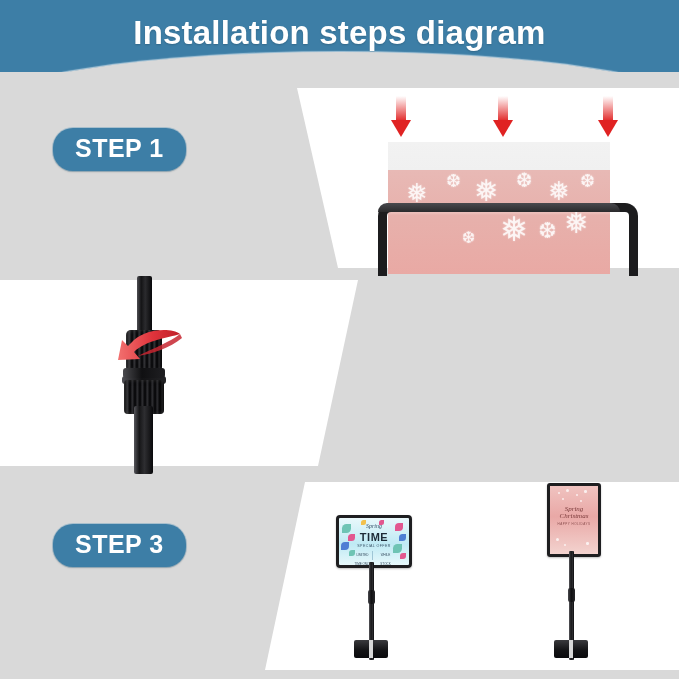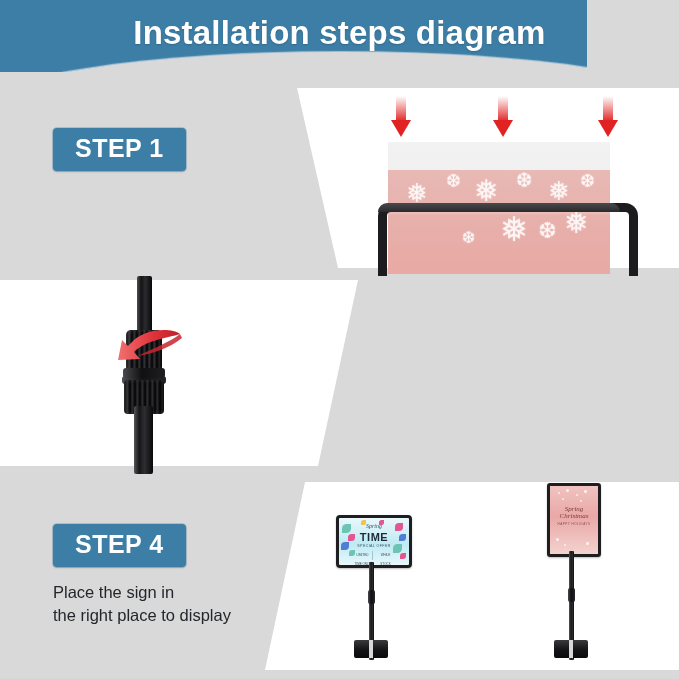--- a/index.html
+++ b/index.html
@@ -7,21 +7,21 @@
     width:679px;height:679px;
     background:#d9d9d9;
     font-family:"Liberation Sans","DejaVu Sans",sans-serif;
     overflow:hidden;
     position:relative;
   }
   .page{position:absolute;inset:0;width:679px;height:679px;background:#d9d9d9;overflow:hidden;}
 
   
   .header{
-    position:absolute;left:0;top:0;width:587px;height:72px;
+    position:absolute;left:0;top:0;width:679px;height:72px;
     overflow:hidden;
   }
   .header-bg{
     position:absolute;left:0;top:0;width:679px;height:72px;
     background:#3d7ea6;
   }
   .header-curve{
     position:absolute;left:-40px;bottom:-46px;width:760px;height:66px;
     background:#d9d9d9;
     border-radius:50% 50% 0 0 / 100% 100% 0 0;
@@ -60,21 +60,21 @@
     left:0;width:679px;background:#ffffff;
     clip-path:polygon(305px 8px, 679px 8px, 679px 196px, 265px 196px);
   }
 
   
   .stepblock{position:absolute;}
   .badge{
     display:inline-block;
     background:#3d7ea6;
     color:#ffffff;
-    border-radius:4px;
+    border-radius:20px;
     padding:8px 22px 9px 22px;
     font-size:25px;font-weight:bold;letter-spacing:.5px;
     box-shadow:0 1px 2px rgba(0,0,0,.18), 0 0 0 1px rgba(110,165,195,.45);
     white-space:nowrap;
     line-height:1.02;
   }
   .desc{
     margin-top:14px;
     color:#23272b;
     font-size:16.5px;
@@ -350,18 +350,16 @@
 Christmas</div>
         <div class="bsub">HAPPY HOLIDAYS</div>
       </div>
       <div class="rod" style="left:279px;top:77px;height:109px;"></div>
       <div class="knobmini" style="left:278px;top:114px;"></div>
       <div class="base" style="left:264px;top:166px;"></div>
     </div>
   </div>
 
   <div class="stepblock s3">
-    <div class="badge">STEP 4</div>
-    <div class="desc">Place the sign in
-the right place to display</div>
+    <div class="badge">STEP 3</div>
   </div>
 
 </div>
 
 </body></html>

